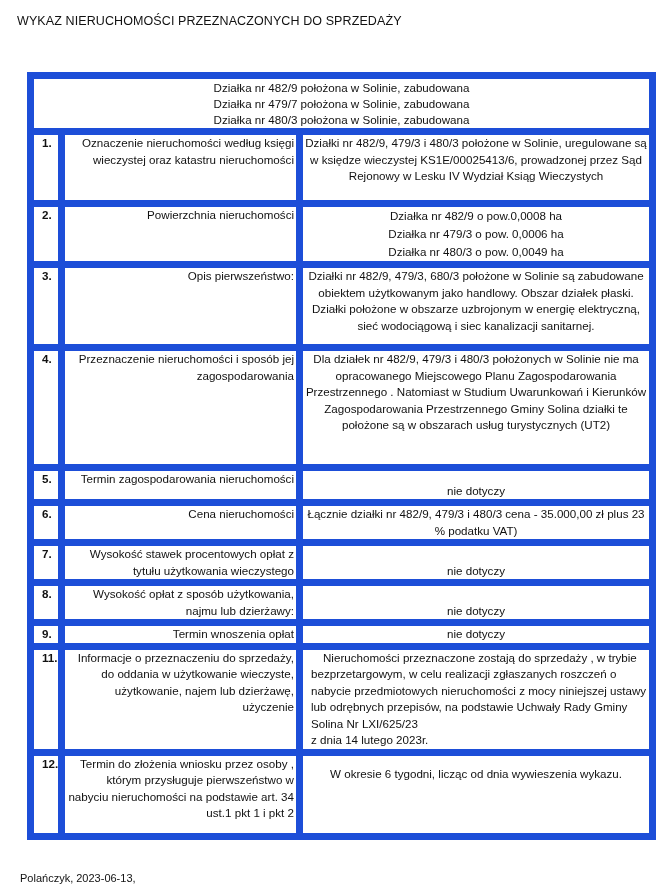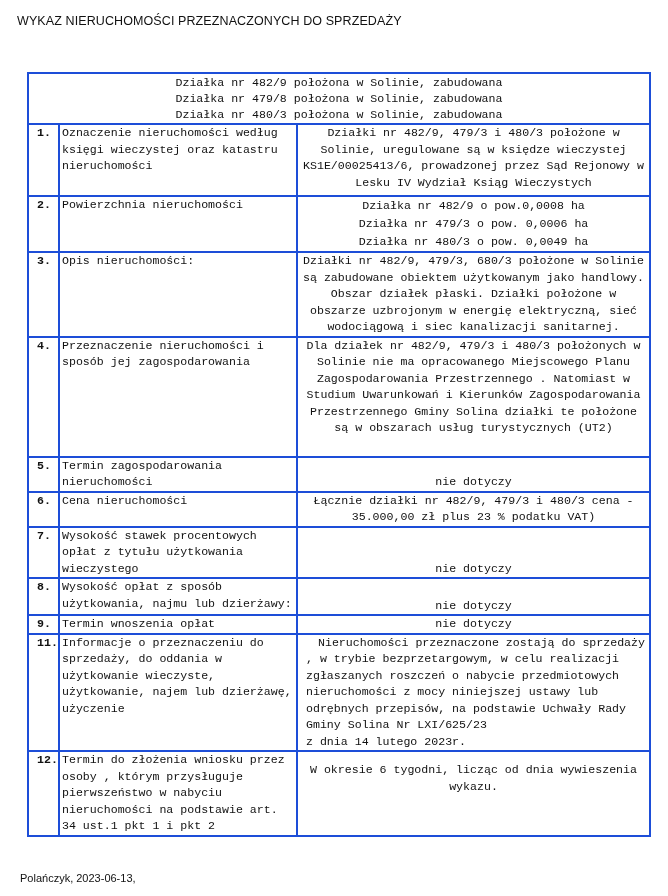--- a/index.html
+++ b/index.html
@@ -2,28 +2,28 @@
 <html><head>
 <meta charset="utf-8">
 <style>
   html, body { margin:0; padding:0; background:#fff; }
   body { width:668px; height:896px; position:relative; overflow:hidden;
          font-family:"Liberation Sans", sans-serif; color:#111; }
   .title { position:absolute; top:14px; left:17px; width:668px; text-align:left;
            font-size:12.5px; letter-spacing:0.1px; }
   table { position:absolute; top:72px; left:27px; width:622px; border-collapse:collapse;
           font-size:11.6px; line-height:16.5px; table-layout:fixed; }
-  td { border:2px solid #1d4ed8; vertical-align:top; padding:0 2px;font-family:Liberation Mono, monospace; }
+  td { border:7px solid #1d4ed8; vertical-align:top; padding:0 2px; }
   col.c-num { width:31px; }
   col.c-label { width:238px; }
   col.c-val { width:353px; }
   .hdr td { text-align:center; padding:1px 2px 0; }
   .hdr div { height:16px; }
   .num { font-weight:bold; text-align:left; padding-left:8px; }
-  .lbl { text-align:left; }
+  .lbl { text-align:right; }
   .val { text-align:center; }
   .val.left { text-align:left; padding-left:8px; }
   .val.bottom { vertical-align:bottom; }
   .val.middle { vertical-align:middle; }
   .area-line { height:18px; line-height:18px; }
   .footer { position:absolute; left:20px; top:872px; font-size:11px; }
 </style>
 </head>
 <body>
 
@@ -32,21 +32,21 @@
 <table>
   <colgroup>
       <col class="c-num">
       <col class="c-label">
       <col class="c-val">
     </colgroup>
   <tbody>
       <tr class="hdr" style="height:49px;">
     <td colspan="3">
       <div>Działka nr 482/9  położona w Solinie, zabudowana</div>
-      <div>Działka nr 479/8 położona w Solinie, zabudowana</div>
+      <div>Działka nr 479/7 położona w Solinie, zabudowana</div>
       <div>Działka nr 480/3 położona w Solinie, zabudowana</div>
     </td>
   </tr>
 
   <tr style="height:72px;">
     <td class="num">1.</td>
     <td class="lbl">Oznaczenie nieruchomości według księgi wieczystej oraz katastru nieruchomości</td>
     <td class="val">Działki nr 482/9, 479/3 i 480/3 położone w Solinie, uregulowane są w księdze wieczystej KS1E/00025413/6, prowadzonej przez Sąd Rejonowy w Lesku IV Wydział Ksiąg Wieczystych</td>
   </tr>
 
@@ -55,21 +55,21 @@
     <td class="lbl">Powierzchnia nieruchomości</td>
     <td class="val">
       <div class="area-line">Działka nr 482/9  o pow.0,0008 ha</div>
       <div class="area-line">Działka nr 479/3  o pow. 0,0006 ha</div>
       <div class="area-line">Działka nr 480/3  o  pow. 0,0049 ha</div>
     </td>
   </tr>
 
   <tr style="height:83px;">
     <td class="num">3.</td>
-    <td class="lbl">Opis nieruchomości:</td>
+    <td class="lbl">Opis pierwszeństwo:</td>
     <td class="val">Działki nr 482/9, 479/3, 680/3 położone w Solinie są zabudowane obiektem użytkowanym jako handlowy. Obszar działek płaski. Działki położone w obszarze uzbrojonym w energię elektryczną, sieć wodociągową i siec kanalizacji sanitarnej.</td>
   </tr>
 
   <tr style="height:120px;">
     <td class="num">4.</td>
     <td class="lbl">Przeznaczenie nieruchomości i sposób jej zagospodarowania</td>
     <td class="val">Dla działek nr 482/9, 479/3 i 480/3 położonych w Solinie nie ma opracowanego Miejscowego Planu Zagospodarowania Przestrzennego . Natomiast w Studium Uwarunkowań i Kierunków Zagospodarowania Przestrzennego Gminy Solina działki te położone są w obszarach usług turystycznych (UT2)</td>
   </tr>
 
   <tr style="height:35px;">

